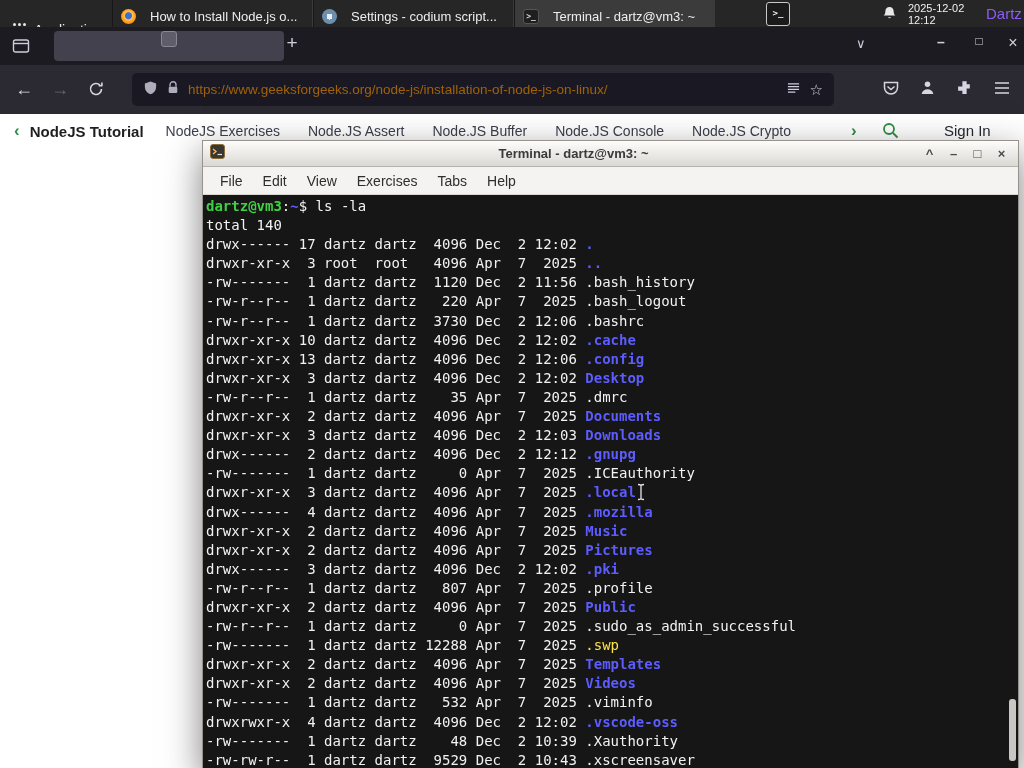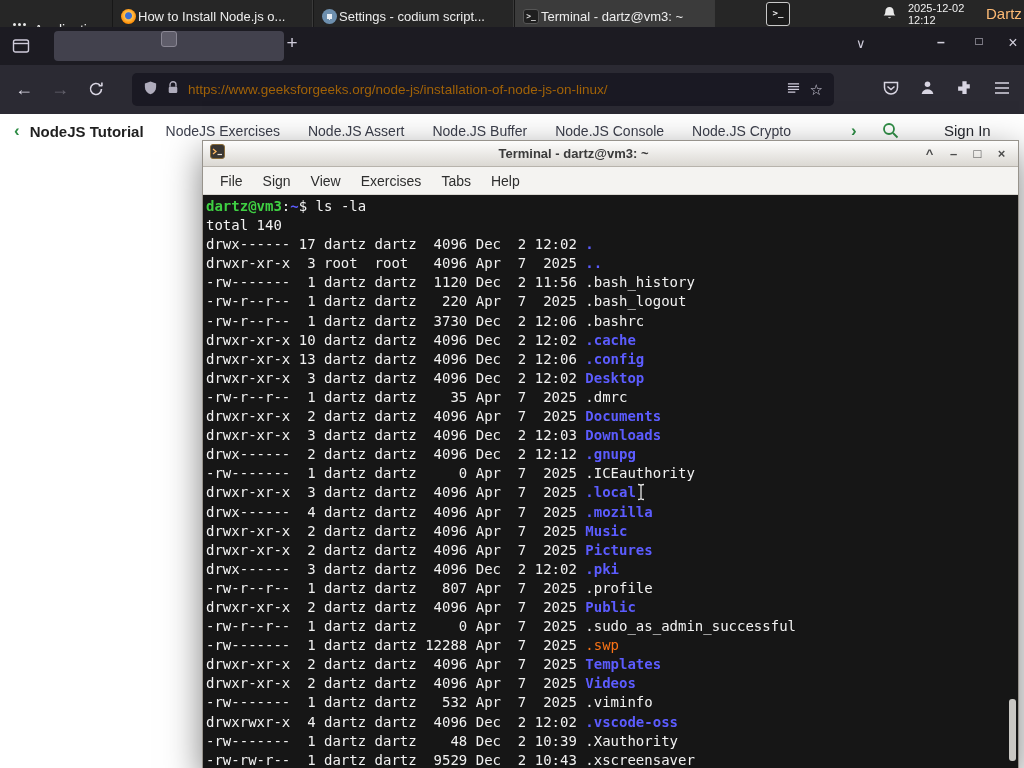--- a/index.html
+++ b/index.html
@@ -5,34 +5,34 @@
   html,body{margin:0;padding:0;}
   body{width:1024px;height:768px;overflow:hidden;background:#fff;
        font-family:"Liberation Sans",sans-serif;position:relative;}
   #screen{position:absolute;inset:0;width:1024px;height:768px;}
 
   
   #panel{position:absolute;left:0;top:0;width:1024px;height:27px;background:#262626;color:#e8e8e8;}
   .app-menu{position:absolute;left:0;top:0;height:27px;display:flex;align-items:center;gap:7px;padding:16px 12px;cursor:default;}
   .app-menu span{font-size:14px;}
   .taskbar{position:absolute;left:112px;top:0;height:27px;display:flex;}
-  .task{width:183px;display:flex;align-items:center;gap:2px;padding:16px 8px;border-right:1px solid #3a3a3a;border-left:1px solid #171717;}
+  .task{width:183px;display:flex;align-items:center;gap:14px;padding:16px 8px;border-right:1px solid #3a3a3a;border-left:1px solid #171717;}
   .task.active{background:#3b3b3b;}
   .tlabel{font-size:13px;color:#ededed;white-space:nowrap;overflow:hidden;}
   .ticon{width:15px;height:15px;flex:0 0 auto;border-radius:50%;}
   .ticon.ff{background:radial-gradient(circle at 50% 45%,#3b6fd4 0 3px,#ffc04d 4px,#ff8a00 8px,#d95f00 100%);}
   .ticon.st{background:radial-gradient(circle at 50% 50%,#e8eef4 0 3px,#6d8fae 3px);}
   .ticon.tm{border-radius:3px;background:#1f1f1f;border:1px solid #555;color:#ddd;
             font:bold 8px/13px "DejaVu Sans Mono",monospace;text-align:center;width:14px;height:13px;}
   .tray{position:absolute;left:766px;top:2px;}
   .tray-icon{width:22px;height:22px;border:1px solid #c9c9c9;border-radius:3px;background:#1b1b1b;
              color:#eee;font:bold 9px/20px "DejaVu Sans Mono",monospace;text-align:center;}
   .bell{position:absolute;left:882px;top:5px;}
   .clock{position:absolute;left:908px;top:2px;width:70px;text-align:left;font-size:11px;line-height:12px;color:#f0f0f0;}
-  .user{position:absolute;left:986px;top:5px;font-size:15px;color:#fdba74;}
+  .user{position:absolute;left:986px;top:5px;font-size:15px;color:#8b5cf6;}
 
   
   #tabbar{position:absolute;left:0;top:27px;width:1024px;height:38px;background:#1c1b22;color:#d3d0dd;}
   .fxview{position:absolute;left:12px;top:10px;}
   .tab{position:absolute;left:54px;top:4px;width:212px;height:30px;background:#42414d;border-radius:4px;
        display:flex;align-items:center;gap:8px;padding:0 9px;color:#fbfbfe;flex-direction:column;}
   .tab-favicon{width:14px;height:14px;border-radius:3px;background:#5f5d6a;border:1px solid #8a8794;flex:0 0 auto;}
   .tab-title{font-size:13px;white-space:nowrap;overflow:hidden;flex:1;}
   .tab-close{font-size:14px;color:#cfccdb;}
   .newtab{position:absolute;left:280px;top:5px;font-size:19px;color:#cfccdb;width:24px;text-align:center;}
@@ -81,21 +81,21 @@
   .t-title{flex:1;text-align:center;font-size:13px;font-weight:bold;color:#3a3a3a;white-space:nowrap;overflow:hidden;}
   .t-btns{display:flex;gap:9px;padding-right:2px;}
   .t-btn{width:15px;text-align:center;color:#4c4c4c;font-size:13px;font-weight:bold;line-height:22px;}
   .t-menubar{height:27px;flex:0 0 auto;background:#f4f3f1;border-bottom:1px solid #d9d6d1;
              display:flex;align-items:center;gap:2px;padding-left:8px;}
   .t-menu-item{padding:3px 9px;font-size:14px;color:#2e2e2e;}
   .t-content{flex:1;position:relative;background:#161616;overflow:hidden;padding:2px 0 0 3px;}
   .tl{white-space:pre;font-family:"DejaVu Sans Mono",monospace;font-size:14px;line-height:19.1px;color:#f2f2f2;}
   .c-green{color:#3fd043;font-weight:bold;}
   .c-blue{color:#5c5cff;font-weight:bold;}
-  .c-dim{color:#f97316;}
+  .c-dim{color:#fde047;}
   .t-thumb{position:absolute;right:2px;bottom:8px;width:7px;height:62px;background:#c9c7c3;border-radius:3px;}
   .ibeam{position:absolute;left:433px;top:288px;z-index:60;}
 </style>
 </head>
 <body>
 
 <div id="screen">
 
   <header id="panel">
     <div class="app-menu">
@@ -250,21 +250,21 @@
       <span class="t-title">Terminal - dartz@vm3: ~</span>
       <span class="t-btns">
         <span class="t-btn">^</span>
         <span class="t-btn">–</span>
         <span class="t-btn">□</span>
         <span class="t-btn">×</span>
       </span>
     </div>
     <div class="t-menubar">
         <span class="t-menu-item">File</span>
-        <span class="t-menu-item">Sign</span>
+        <span class="t-menu-item">Edit</span>
         <span class="t-menu-item">View</span>
         <span class="t-menu-item">Exercises</span>
         <span class="t-menu-item">Tabs</span>
         <span class="t-menu-item">Help</span>
       </div>
     <div class="t-content">
       <div id="term-out">
           <div class="tl"><span class="c-green">dartz@vm3</span>:<span class="c-blue">~</span>$ ls -la</div>
           <div class="tl">total 140</div>
           <div class="tl">drwx------ 17 dartz dartz  4096 Dec  2 12:02 <span class="c-blue">.</span></div>

